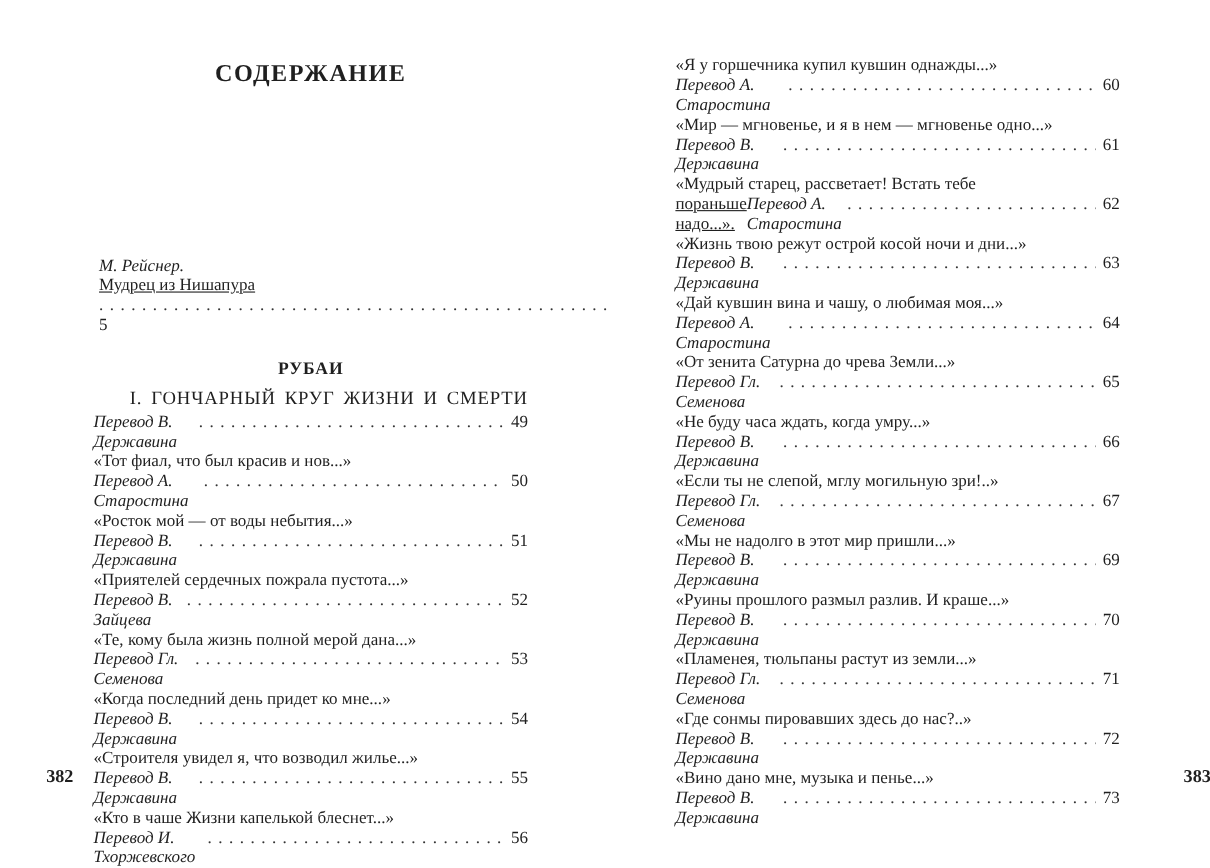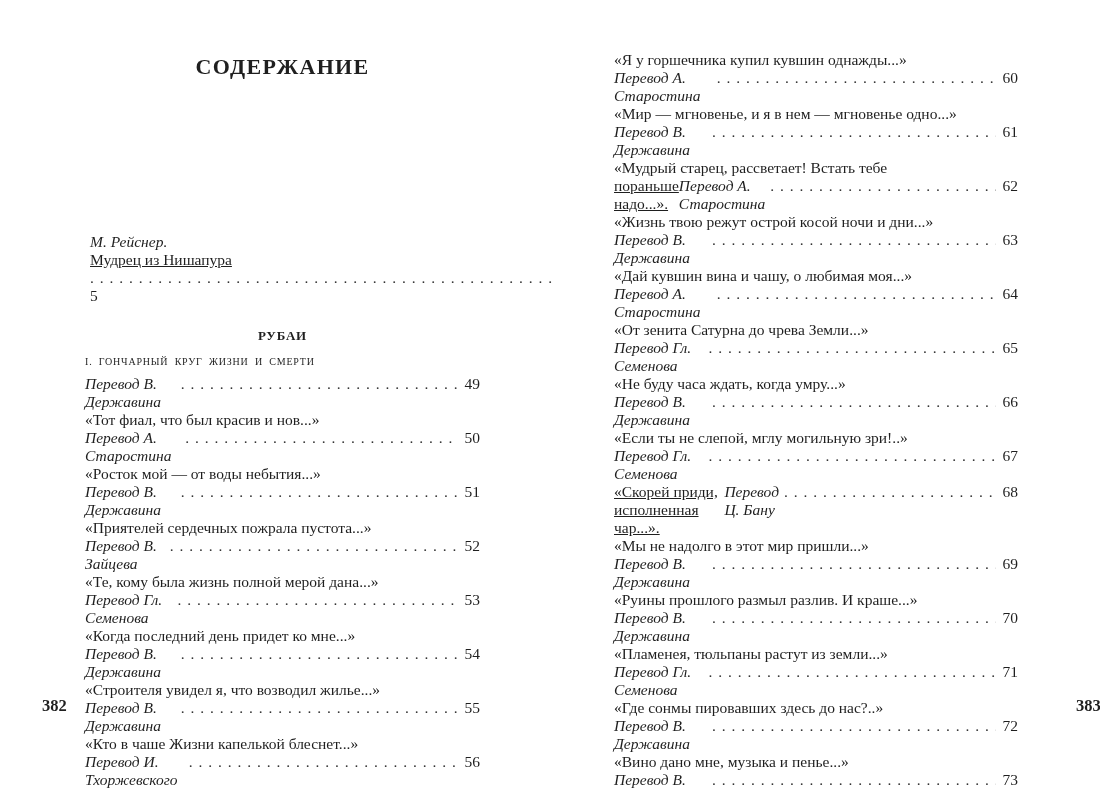--- a/index.html
+++ b/index.html
@@ -15,26 +15,27 @@
   #right-page { left:614px; width:404px; }
 
   .toc-heading {
     margin-top:56px; text-align:center;
     font-weight:bold; font-size:22px; letter-spacing:1.3px;
     line-height:22px;
   }
   .intro-line { margin-top:155px;flex-direction:column; }
   .section-heading {
     margin-top:21px; text-align:center;
-    font-weight:bold; font-size:13px; letter-spacing:0.8px;
+    font-weight:bold; font-size:16px; letter-spacing:0.8px;
     line-height:19px;
   }
   .subsection-heading {
-    margin-top:8px; font-size:10px; letter-spacing:0.8px; word-spacing:3px;
+    margin-top:8px; font-size:17px; letter-spacing:0.8px; word-spacing:3px;
     line-height:18px;
+    text-align:right;
   }
   .entries { margin-top:4px; }
   #right-page .entries { margin-top:51px; }
 
   .entry { margin:0; }
   .tline { line-height:18px; }
   .toc-line { display:flex; align-items:baseline; line-height:18px; }
   .it { font-style:italic; }
   .pl { font-style:normal;text-decoration:underline; }
   .leader {
@@ -219,28 +220,20 @@
 
     <div class="entry">
       <div class="tline">«Если ты не слепой, мглу могильную зри!..»</div>
       <div class="toc-line">
         <span class="it">Перевод Гл. Семенова</span>
         <span class="leader"></span>
         <span class="pagenum">67</span>
       </div>
     </div>
 
-    <div class="entry">
-      <div class="toc-line">
-        <span class="pl">«Скорей приди, исполненная чар...». </span>
-          <span class="it">Перевод Ц. Бану</span>
-        <span class="leader"></span>
-        <span class="pagenum">68</span>
-      </div>
-    </div>
 
     <div class="entry">
       <div class="tline">«Мы не надолго в этот мир пришли...»</div>
       <div class="toc-line">
         <span class="it">Перевод В. Державина</span>
         <span class="leader"></span>
         <span class="pagenum">69</span>
       </div>
     </div>
 

